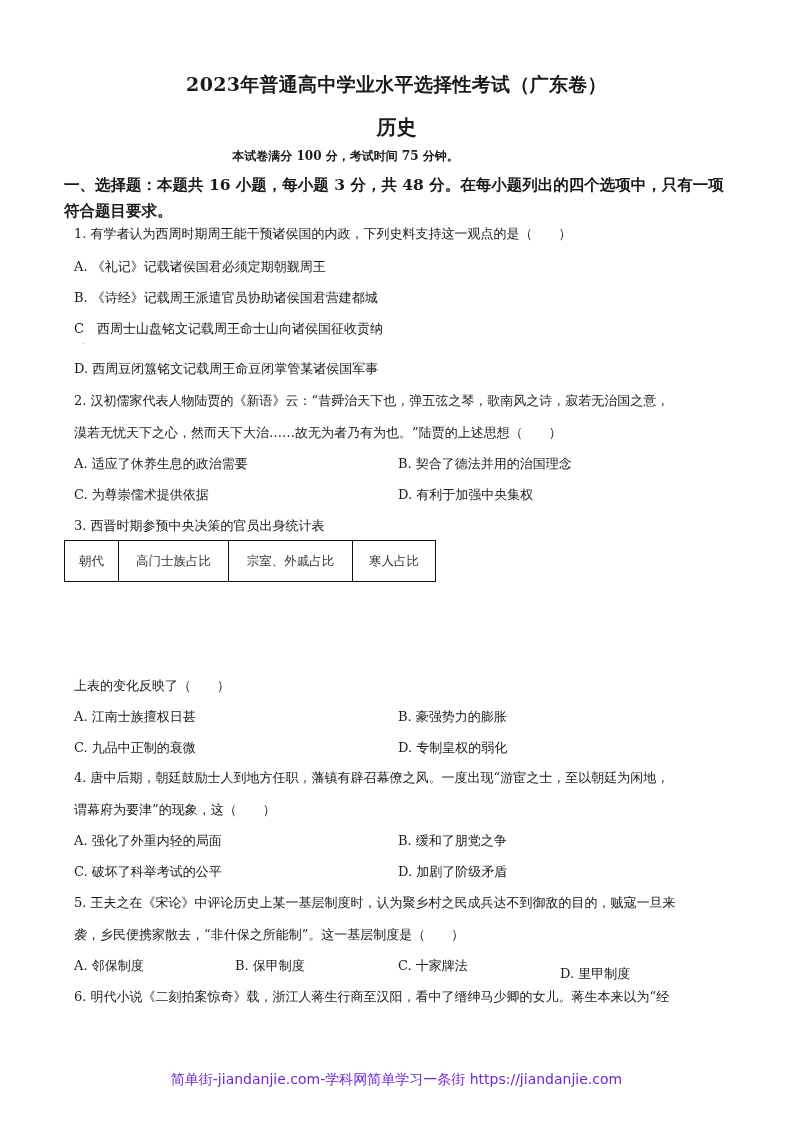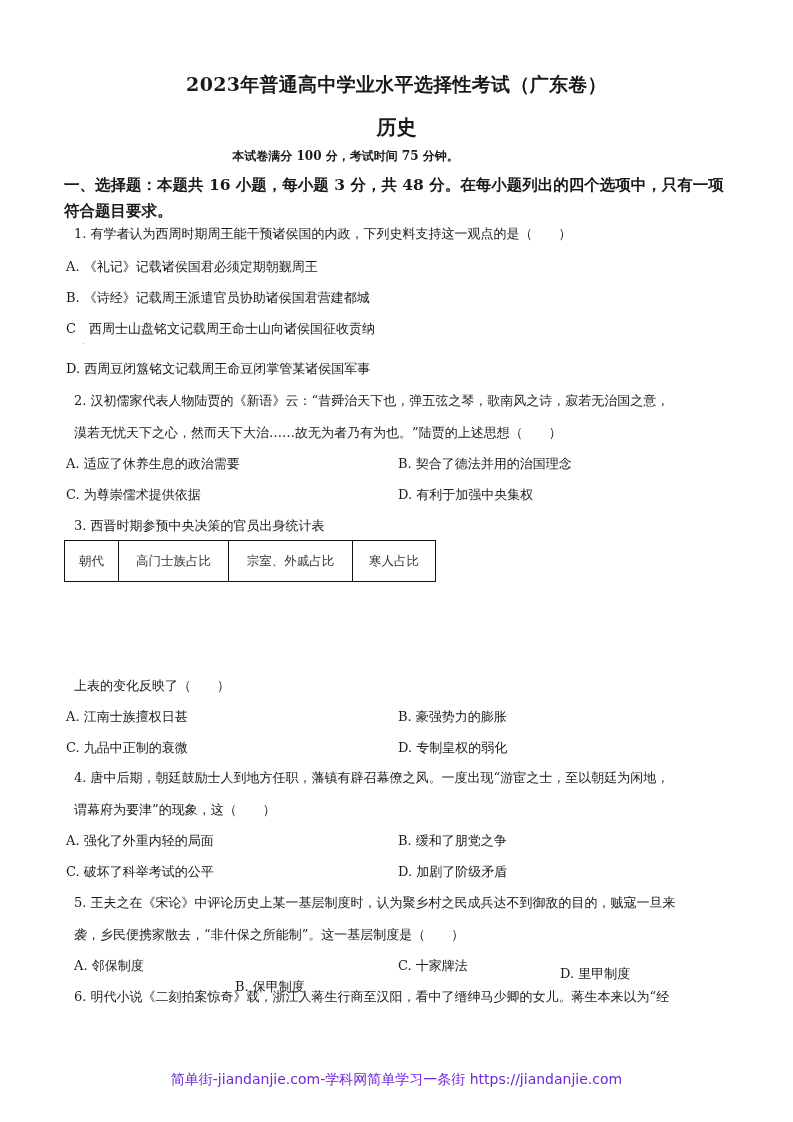--- a/index.html
+++ b/index.html
@@ -22,21 +22,21 @@
       left: 0; width: 651px; text-align: center; top: 148px;
       font-size: 12px; font-weight: bold; padding-left: 20px;
     }
     .section {
       left: 64px; width: 672px; top: 172px;
       font-size: 15.5px; font-weight: bold; line-height: 26px;
       white-space: normal;
     }
     .q { font-size: 13px; left: 74px; }
     .opt { font-size: 13px; }
-    .col-a { left: 66px; }
+    .col-a { left: 74px; }
     .col-b { left: 398px; }
     .c4-a { left: 74px; }
     .c4-b { left: 235px; }
     .c4-c { left: 398px; }
     .c4-d { left: 560px; }
     table.stats {
       position: absolute; left: 64px; top: 540px;
       border-collapse: collapse; font-size: 12.5px;
       font-family: "DejaVu Serif", "Liberation Serif", serif;
       border-radius: 8px;
@@ -96,19 +96,19 @@
 <div class="abs q" style="top:769px;">4. 唐中后期，朝廷鼓励士人到地方任职，藩镇有辟召幕僚之风。一度出现“游宦之士，至以朝廷为闲地，</div>
 <div class="abs q" style="top:801px;">谓幕府为要津”的现象，这（　　）</div>
 <div class="abs opt col-a" style="top:832px;">A. 强化了外重内轻的局面</div>
 <div class="abs opt col-b" style="top:832px;">B. 缓和了朋党之争</div>
 <div class="abs opt col-a" style="top:863px;">C. 破坏了科举考试的公平</div>
 <div class="abs opt col-b" style="top:863px;">D. 加剧了阶级矛盾</div>
 
 <div class="abs q" style="top:894px;">5. 王夫之在《宋论》中评论历史上某一基层制度时，认为聚乡村之民成兵达不到御敌的目的，贼寇一旦来</div>
 <div class="abs q" style="top:926px;">袭，乡民便携家散去，“非什保之所能制”。这一基层制度是（　　）</div>
 <div class="abs opt c4-a" style="top:957px;text-align:center;">A. 邻保制度</div>
-<div class="abs opt c4-b" style="top:957px;margin-top:21px;">B. 保甲制度</div>
+<div class="abs opt c4-b" style="top:957px;">B. 保甲制度</div>
 <div class="abs opt c4-c" style="top:957px;">C. 十家牌法</div>
 <div class="abs opt c4-d" style="top:957px;margin-top:8px;">D. 里甲制度</div>
 
 <div class="abs q" style="top:988px;">6. 明代小说《二刻拍案惊奇》载，浙江人蒋生行商至汉阳，看中了缙绅马少卿的女儿。蒋生本来以为“经</div>
 
 <div class="abs footer">简单街-jiandanjie.com-学科网简单学习一条街 https://jiandanjie.com</div>
 
 </body></html>

